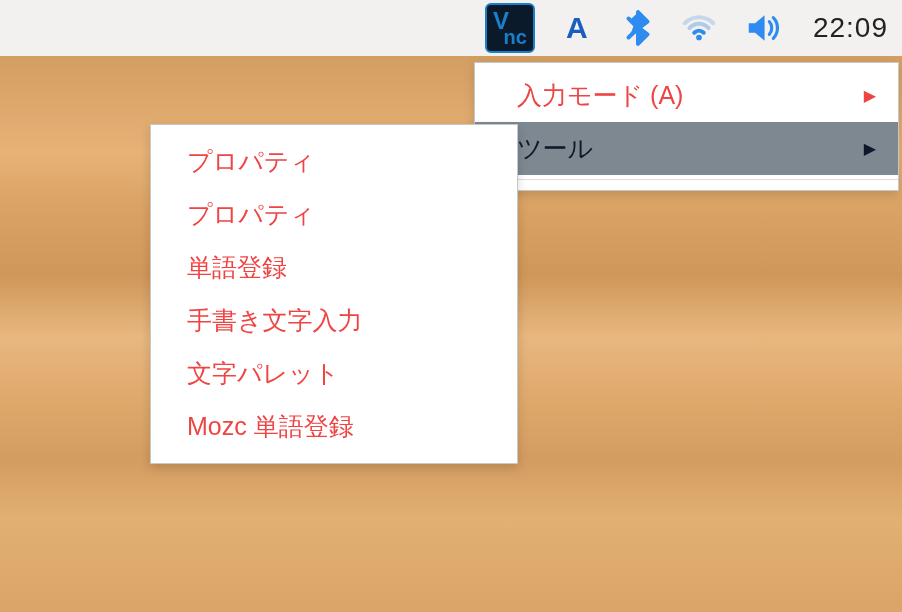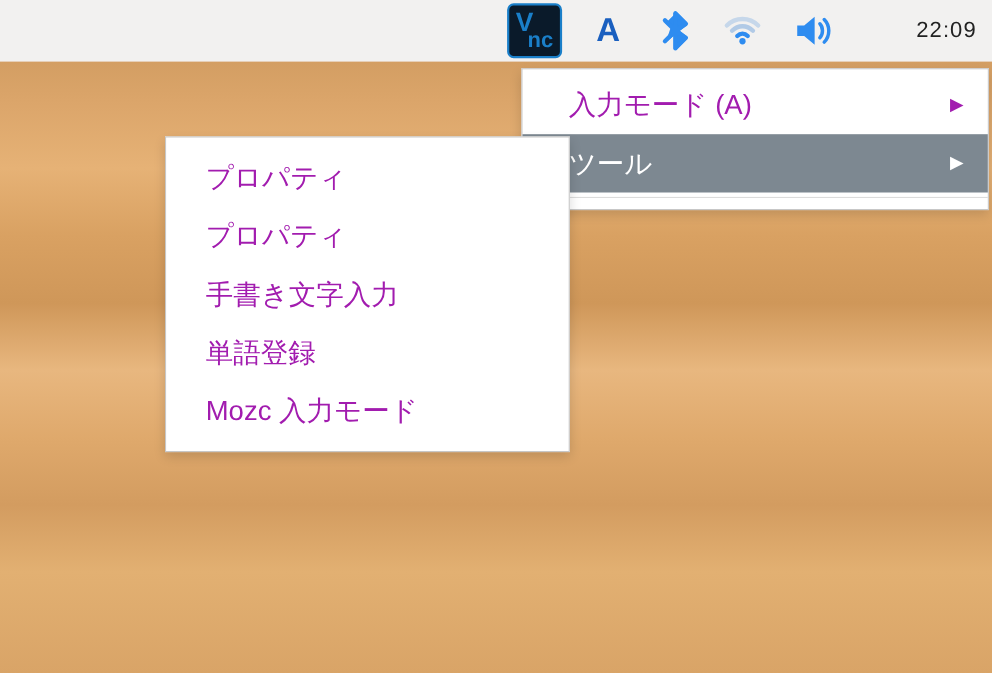--- a/index.html
+++ b/index.html
@@ -67,50 +67,49 @@
       font-size: 30px;
       width: 44px;
       text-align: center;
     }
 
     .bt-svg { width: 38px; height: 38px; }
     .wifi-svg { width: 44px; height: 38px; }
     .vol-svg { width: 44px; height: 38px; }
 
     .clock {
-      font-size: 20px;
+      font-size: 28px;
       color: #222;
       letter-spacing: 1px;
       padding-left: 8px;
-      margin-left: 44px;
     }
 
     .menu-main {
       position: absolute;
       top: 62px;
       left: 474px;
       width: 425px;
       background: #ffffff;
       border: 1px solid #c7c7c7;
       padding: 6px 0;
       box-shadow: 0 4px 10px rgba(0,0,0,0.15);
     }
 
     .menu-item {
       display: flex;
       align-items: center;
       justify-content: space-between;
       padding: 10px 22px 10px 42px;
       font-size: 25px;
-      color: #a21caf;
+      color: #ef4444;
       cursor: pointer;
     }
     .menu-item.highlight {
       background: #7d8891;
-      color: #ffffff;
+      color: #0f172a;
     }
     .menu-sep {
       height: 1px;
       background: #dcdcdc;
       margin: 4px 0;
     }
     .arrow {
       font-size: 16px;
       line-height: 1;
     }
@@ -181,21 +180,24 @@
 </div>
 
 <div class="menu-sub">
   <div class="menu-item">
     <span>プロパティ</span>
   </div>
   <div class="menu-item">
     <span>プロパティ</span>
   </div>
   <div class="menu-item">
+    <span>単語登録</span>
+  </div>
+  <div class="menu-item">
     <span>手書き文字入力</span>
   </div>
   <div class="menu-item">
-    <span>単語登録</span>
-  </div>
-  <div class="menu-item">
-    <span>Mozc 入力モード</span>
+    <span>文字パレット</span>
+  </div>
+  <div class="menu-item">
+    <span>Mozc 単語登録</span>
   </div>
 </div>
 
 </body></html>

